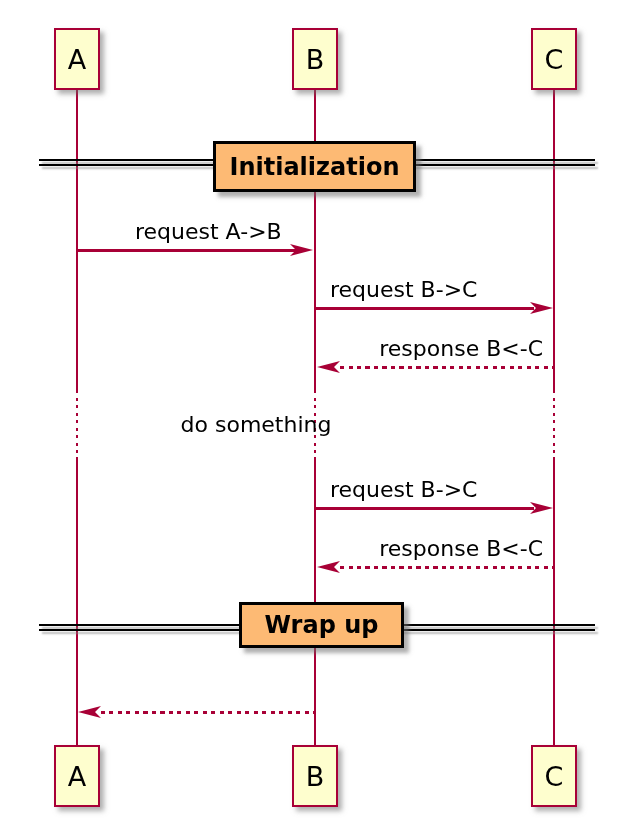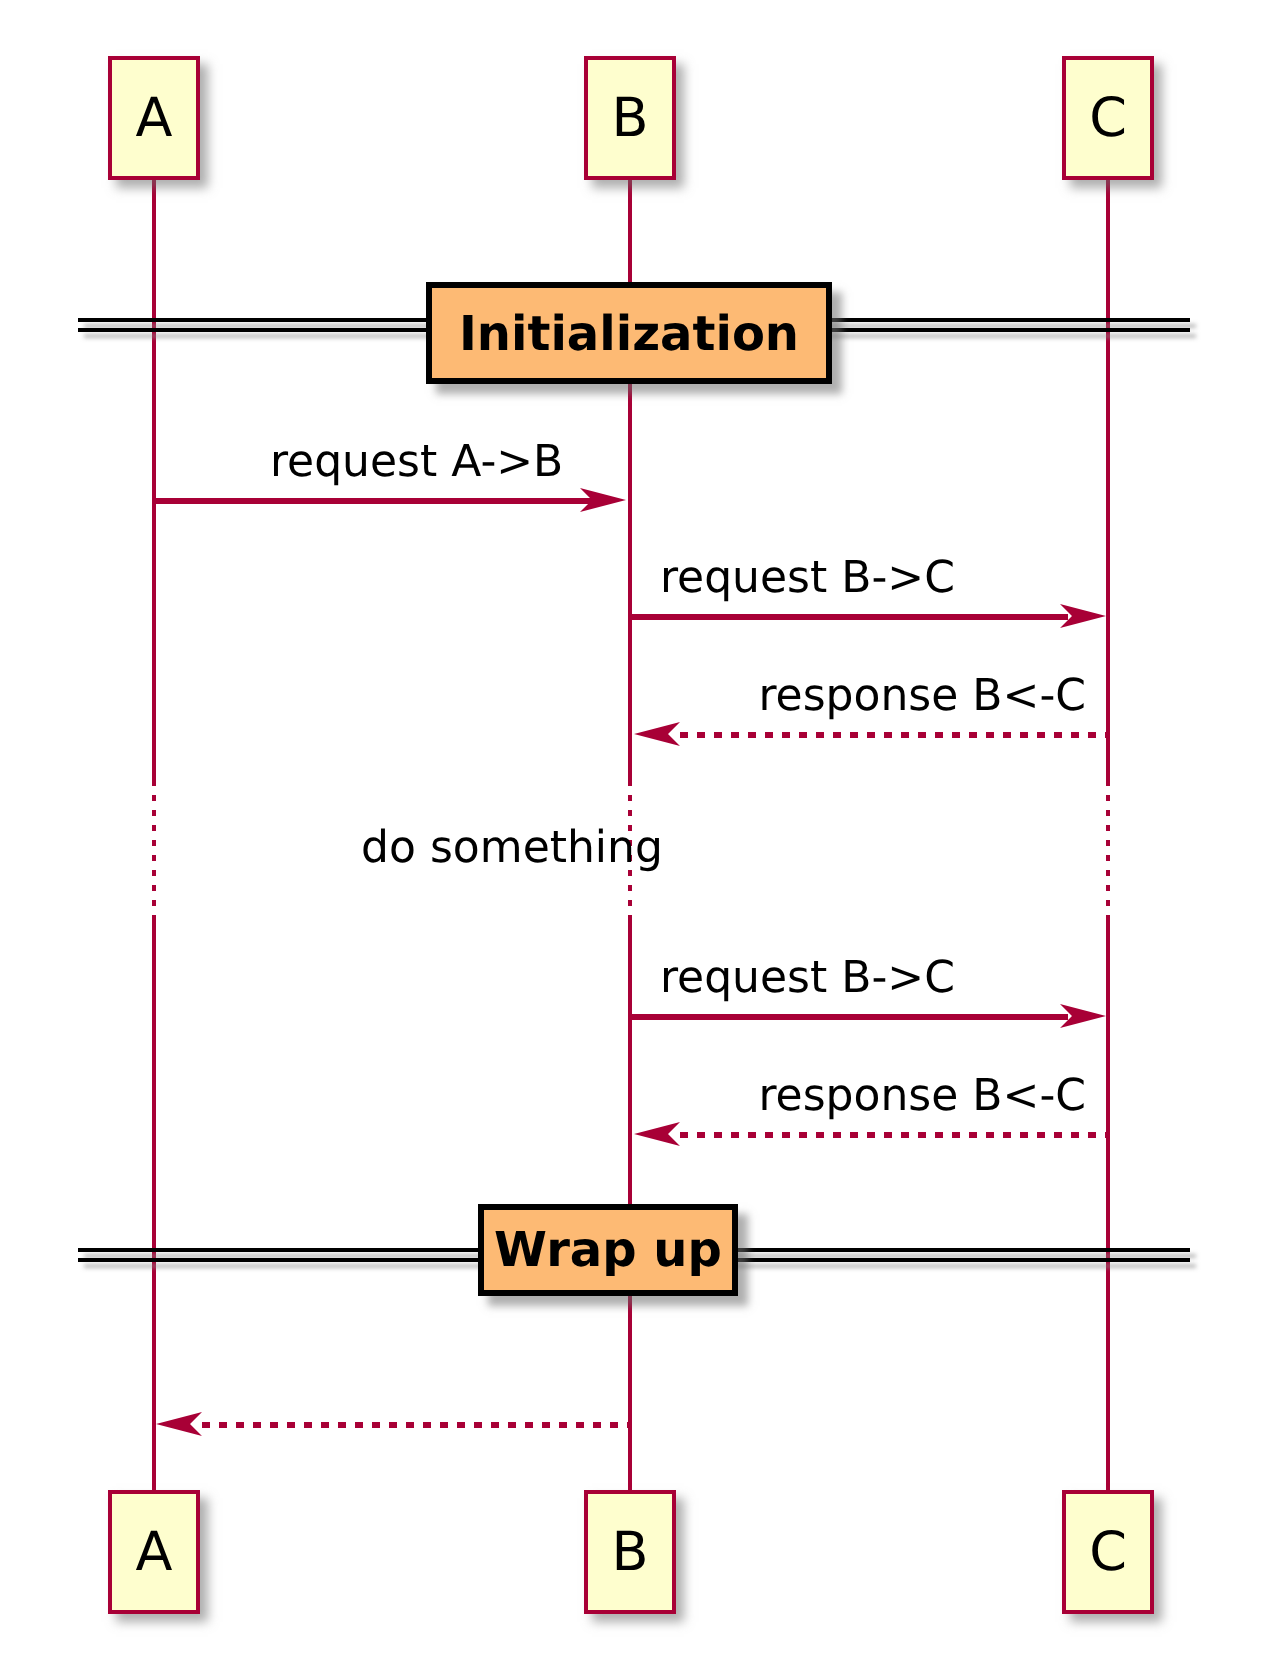--- a/index.html
+++ b/index.html
@@ -106,21 +106,21 @@
   </svg>
 
   <div class="msg-label" style="right:91px;top:536px;">response B&lt;-C</div>
   <div class="msg-line-dashed" style="left:340px;top:566px;width:213px;"></div>
   <svg class="arrowhead" style="left:317px;top:559px;" viewBox="0 0 24 16">
     <polygon points="23,2 0,8 23,14 17,8" fill="#A80036"></polygon>
   </svg>
 
   <div class="divider-line" style="top:624px;"></div>
   <div class="divider-line" style="top:628.8px;"></div>
-  <div class="divider-box" style="left:239px;top:602px;width:130px;height:46px;">
+  <div class="divider-box" style="left:239px;top:602px;width:165px;height:46px;">
     <span>Wrap up</span>
   </div>
 
   <div class="msg-line-dashed" style="left:101px;top:711px;width:213px;"></div>
   <svg class="arrowhead" style="left:78px;top:704px;" viewBox="0 0 24 16">
     <polygon points="23,2 0,8 23,14 17,8" fill="#A80036"></polygon>
   </svg>
 
   <div class="participant" style="left:54px;top:28px;">
     <span>A</span>

